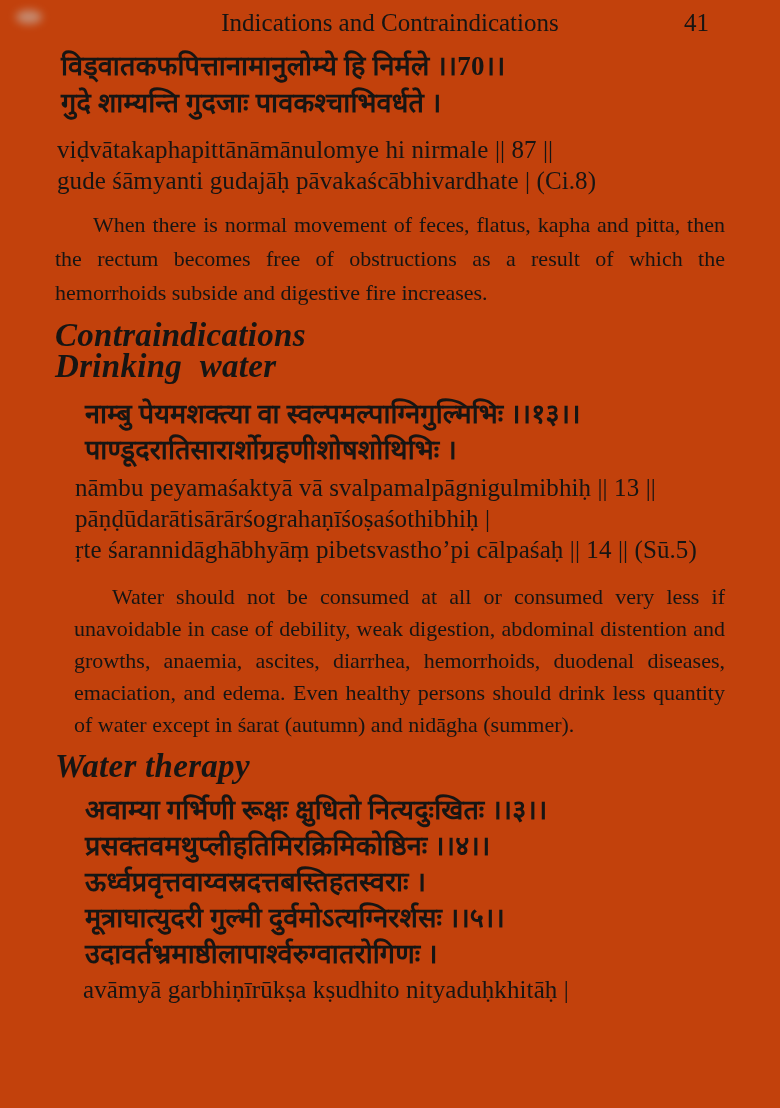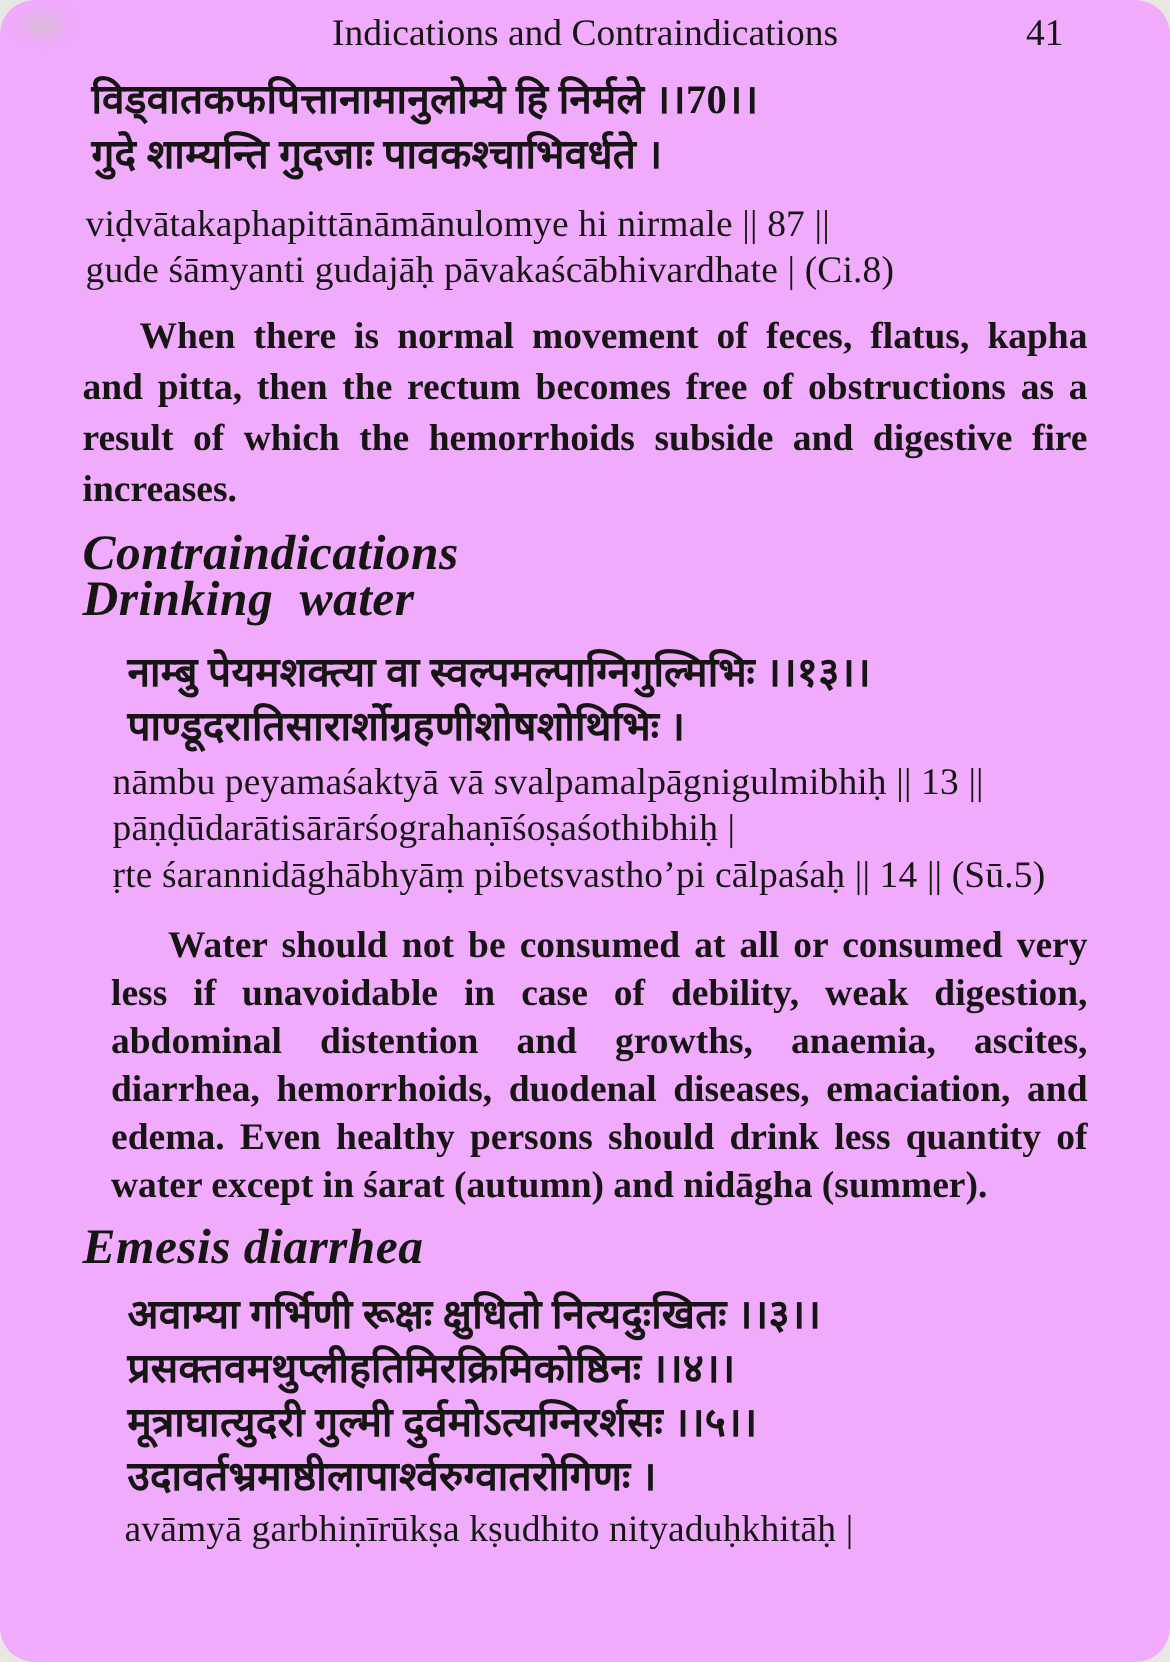--- a/index.html
+++ b/index.html
@@ -1,27 +1,26 @@
 <!DOCTYPE html>
 <html><head>
 <meta charset="utf-8">
 <style>
   html, body { margin: 0; padding: 0; background: #e9e7e2; }
   .page {
     position: relative;
     width: 780px;
     height: 1108px;
     margin: 0 auto;
-    background: #f0abfc;
+    background: #c2410c;
     box-sizing: border-box;
     padding: 8px 55px 0 55px;
     font-family: "Liberation Serif", serif;
     color: #171513;
     overflow: hidden;
-    border-radius: 23px;
   }
   .scan-smudge {
     position: absolute;
     left: 16px; top: 10px;
     width: 26px; height: 14px;
     background: #c9c7c2;
     border-radius: 50%;
     filter: blur(4px);
     opacity: .55;
   }
@@ -49,24 +48,23 @@
   .verse-3 { margin-top: 10px; line-height: 36px; }
   .translit {
     font-size: 25px;
     line-height: 31px;
     letter-spacing: .1px;
   }
   .translit-1 { margin: 12px 0 0 2px; }
   .translit-2 { margin: 4px 0 0 20px; }
   .translit-3 { margin: 2px 0 0 28px; }
   .para {
-    font-size: 25px;
+    font-size: 22px;
     text-align: justify;
     text-indent: 38px;
-    font-weight: bold;
   }
   .para-1 { margin-top: 12px; line-height: 34px; }
   .para-2 { margin-top: 16px; line-height: 32px; margin-left: 19px; }
   .headings { margin-top: 10px; }
   .heading {
     font-weight: 700;
     font-style: italic;
     font-size: 33px;
     line-height: 31px;
     letter-spacing: .3px;
@@ -108,25 +106,26 @@
   </div>
 
   <div class="translit translit-2">
     <div>nāmbu peyamaśaktyā vā svalpamalpāgnigulmibhiḥ || 13 ||</div>
     <div>pāṇḍūdarātisārārśograhaṇīśoṣaśothibhiḥ |</div>
     <div>ṛte śarannidāghābhyāṃ pibetsvastho’pi cālpaśaḥ || 14 || (Sū.5)</div>
   </div>
 
   <div class="para para-2">Water should not be consumed at all or consumed very less if unavoidable in case of debility, weak digestion, abdominal distention and growths, anaemia, ascites, diarrhea, hemorrhoids, duodenal diseases, emaciation, and edema. Even healthy persons should drink less quantity of water except in śarat (autumn) and nidāgha (summer).</div>
 
-  <div class="heading heading-emesis">Emesis diarrhea</div>
+  <div class="heading heading-emesis">Water therapy</div>
 
   <div class="verse verse-3 verse-indent">
     <div>अवाम्या गर्भिणी रूक्षः क्षुधितो नित्यदुःखितः ।।३।।</div>
     <div>प्रसक्तवमथुप्लीहतिमिरक्रिमिकोष्ठिनः ।।४।।</div>
+    <div>ऊर्ध्वप्रवृत्तवाय्वस्रदत्तबस्तिहतस्वराः ।</div>
     <div>मूत्राघात्युदरी गुल्मी दुर्वमोऽत्यग्निरर्शसः ।।५।।</div>
     <div>उदावर्तभ्रमाष्ठीलापार्श्वरुग्वातरोगिणः ।</div>
   </div>
 
   <div class="translit translit-3">
     <div>avāmyā garbhiṇīrūkṣa kṣudhito nityaduḥkhitāḥ |</div>
   </div>
 </div>
 
 </body></html>

